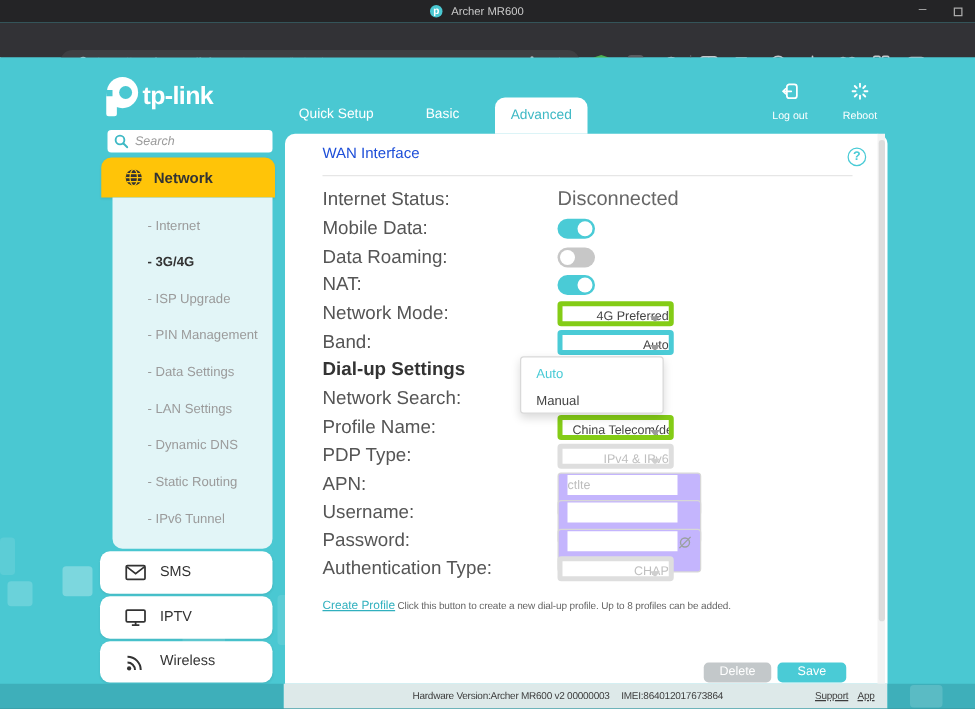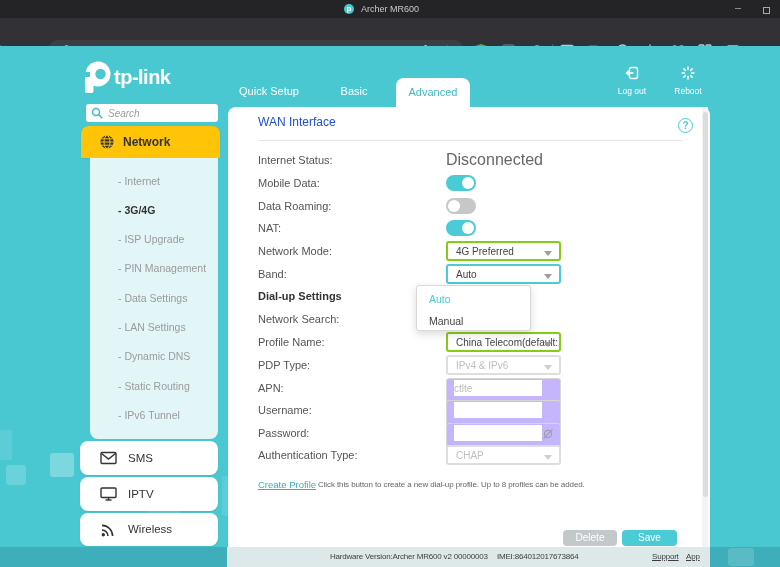--- a/index.html
+++ b/index.html
@@ -58,30 +58,30 @@
   .side-card { position:absolute; left:80px; width:138px; background:#fff; border-radius:8px; box-shadow:0 1px 2px rgba(0,0,0,.08); }
   .side-card .cap { position:absolute; left:48px; top:0; font-size:11.5px; color:#333; }
   .side-card svg { position:absolute; left:20px; }
   
   #content { position:absolute; left:228px; top:61px; width:482px; height:440px; background:#fff; border-radius:8px 8px 0 0; }
   #help-ic { position:absolute; left:450px; top:11px; width:15px; height:15px; border:1.5px solid #4ACBD6; border-radius:50%;
     color:#4ACBD6; font-size:10px; line-height:13px; text-align:center; font-weight:bold; }
   #page-title { position:absolute; left:30px; top:8px; font-size:12px; color:#1d4ed8; }
   #title-divider { position:absolute; left:30px; top:33px; width:424px; height:1px; background:#e6e6e6; }
   .frow { position:absolute; left:30px; height:20px; }
-  .flabel { position:absolute; left:0; top:0; height:20px; line-height:20px; font-size:11px; color:#555; white-space:nowrap;text-align:center; }
+  .flabel { position:absolute; left:0; top:0; height:20px; line-height:20px; font-size:15px; color:#555; white-space:nowrap;text-align:center; }
   .flabel.bold { color:#333; font-weight:bold; }
   .fvalue { position:absolute; left:188px; top:0; height:20px; line-height:20px; font-size:16px; color:#666; }
   .toggle { position:absolute; left:188px; top:2px; width:30px; height:16px; border-radius:8px; }
   .toggle .knob { position:absolute; top:2px; width:12px; height:12px; border-radius:50%; background:#fff; }
   .toggle.on { background:#4ACBD6; } .toggle.on .knob { left:16px; }
   .toggle.off { background:#c7c7c7; } .toggle.off .knob { left:2px; }
-  .selbox { position:absolute; left:188px; top:0; width:115px; height:20px; background:#fff;
-    border:2px solid #84cc16; border-radius:3px; font-size:10px; color:#444; line-height:18px;
-    padding-left:8px; white-space:nowrap; overflow:hidden; }
+  .selbox { position:absolute; left:188px; top:0; width:93px; height:20px; background:#fff;
+    border:4px solid #84cc16; border-radius:3px; font-size:10px; color:#444; line-height:18px;
+    padding-left:8px; white-space:nowrap; overflow:hidden;text-align:right; }
   .selbox.disabled { color:#bfbfbf; border-color:#dedede; }
   .selbox.focus { border-color:#4ACBD6; }
   .caret { position:absolute; right:7px; top:8px; width:0; height:0;
     border-left:4px solid transparent; border-right:4px solid transparent; border-top:5px solid #9b9b9b; }
   .selbox.disabled .caret { border-top-color:#cfcfcf; }
   .inbox { position:absolute; left:188px; top:0; width:115px; height:35px; background:#c4b5fd;
     border:1px solid #d7d7d7; border-radius:3px; }
   .inbox input { position:absolute; left:7px; top:1px; width:88px; height:16px; border:0; outline:0;
     font-size:10px; color:#444; font-family:inherit; }
   .inbox input::placeholder { color:#bdbdbd; }

